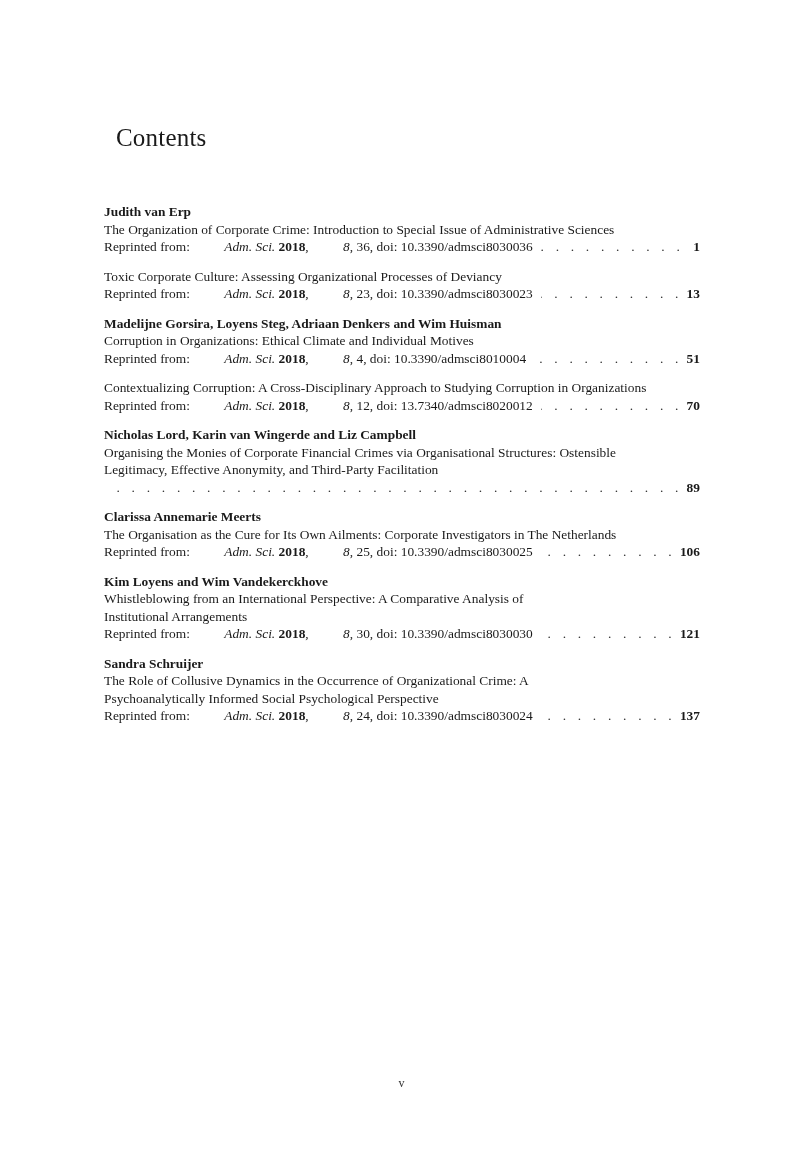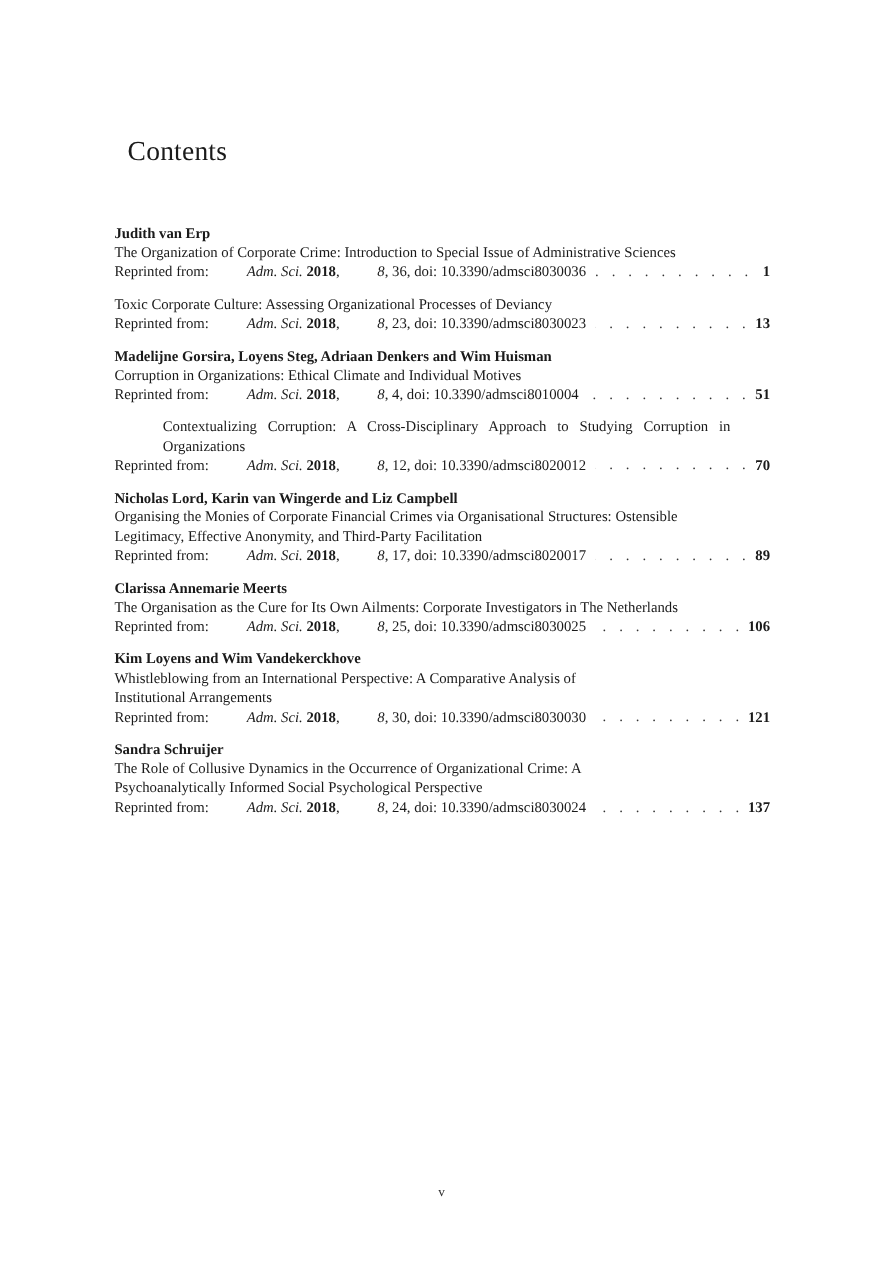--- a/index.html
+++ b/index.html
@@ -39,21 +39,20 @@
       font-weight: bold;
       display: block;
     }
     .title {
       display: block;
       padding-right: 36px;
     }
     .title.justify {
       text-align: justify;
       text-align-last: left;
-      margin-left: 44px;
     }
     .ref-line {
       display: flex;
       align-items: baseline;
       white-space: nowrap;
     }
     .ref-text {
       flex: 0 0 auto;
     }
     .ref-text i { font-style: italic; margin-left: 31px; }
@@ -115,31 +114,30 @@
     <div class="ref-line">
       <span class="ref-text"><span>Reprinted from: </span><i>Adm. Sci.</i> <b>2018</b>, <i>8</i>, <span>4</span>, <span>doi: 10.3390/admsci8010004</span></span>
       <span class="leader">. . . . . . . . . . . . . . . . . . . . . . . . . . . . . . . . . . . . . . . . . . . . . . . . . . . . . . . . . . . . . .</span>
       <span class="page-num">51</span>
     </div>
   </div>
 
   <div class="entry">
     <span class="title justify">Contextualizing Corruption: A Cross-Disciplinary Approach to Studying Corruption in Organizations</span>
     <div class="ref-line">
-      <span class="ref-text"><span>Reprinted from: </span><i>Adm. Sci.</i> <b>2018</b>, <i>8</i>, <span>12</span>, <span>doi: 10.3390/admsci8020012</span></span>
+      <span class="ref-text"><span>Reprinted from: </span><i>Adm. Sci.</i> <b>2018</b>, <i>8</i>, <span>12</span>, <span>doi: 13.7340/admsci8020012</span></span>
       <span class="leader">. . . . . . . . . . . . . . . . . . . . . . . . . . . . . . . . . . . . . . . . . . . . . . . . . . . . . . . . . . . . . .</span>
       <span class="page-num">70</span>
     </div>
   </div>
 
   <div class="entry">
     <span class="authors">Nicholas Lord, Karin van Wingerde and Liz Campbell</span>
     <span class="title">Organising the Monies of Corporate Financial Crimes via Organisational Structures: Ostensible Legitimacy, Effective Anonymity, and Third-Party Facilitation</span>
     <div class="ref-line">
-      <span class="ref-text"><span>Reprinted from: </span><i>Adm. Sci.</i> <b>2018</b>, <i>8</i>, <span>17</span>, <span>doi: 10.3390/admsci8020017</span></span>
       <span class="leader">. . . . . . . . . . . . . . . . . . . . . . . . . . . . . . . . . . . . . . . . . . . . . . . . . . . . . . . . . . . . . .</span>
       <span class="page-num">89</span>
     </div>
   </div>
 
   <div class="entry">
     <span class="authors">Clarissa Annemarie Meerts</span>
     <span class="title">The Organisation as the Cure for Its Own Ailments: Corporate Investigators in The Netherlands</span>
     <div class="ref-line">
       <span class="ref-text"><span>Reprinted from: </span><i>Adm. Sci.</i> <b>2018</b>, <i>8</i>, <span>25</span>, <span>doi: 10.3390/admsci8030025</span></span>

